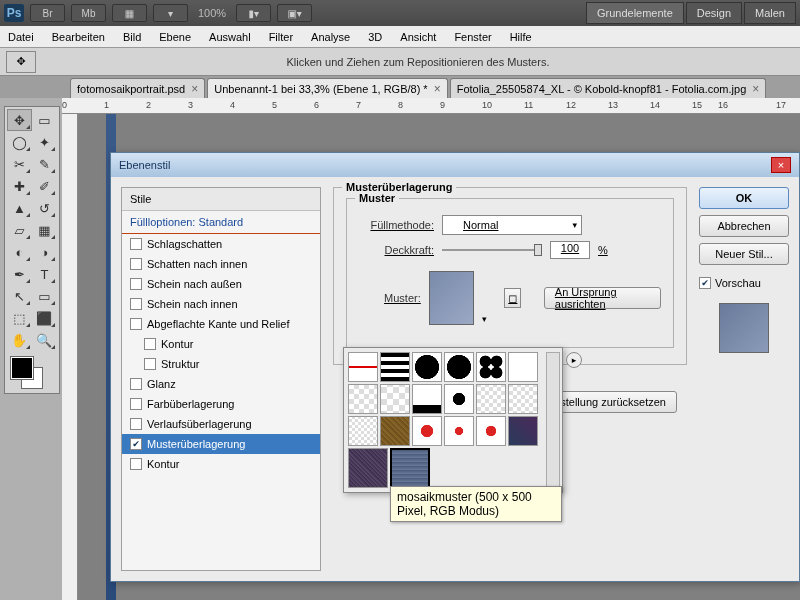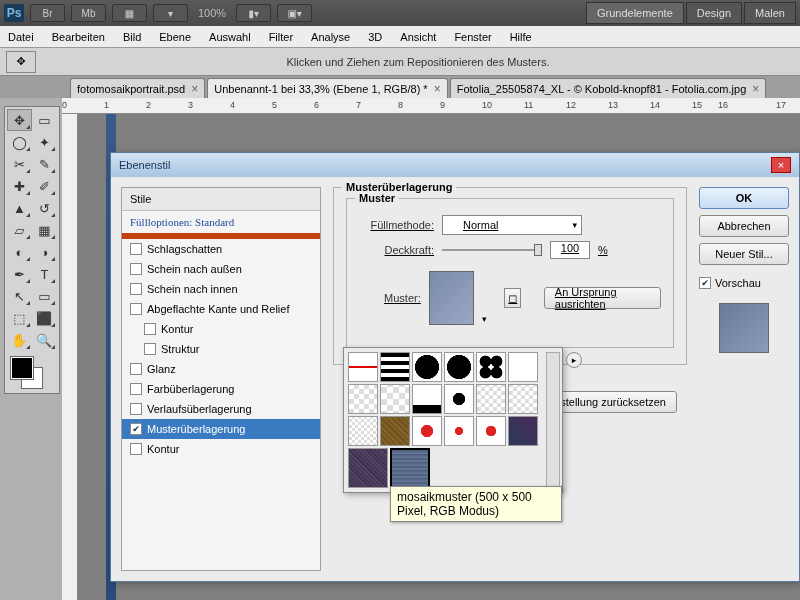--- a/index.html
+++ b/index.html
@@ -38,21 +38,21 @@
 .dlg-title { height:24px; background:linear-gradient(#d4e4f4,#a8c4e0); display:flex; align-items:center; padding:0 8px; color:#14325a; font-size:12px; }
 .dlg-close { margin-left:auto; width:20px; height:16px; background:#d44; color:#fff; display:flex; align-items:center; justify-content:center; border:1px solid #a00; }
 .dlg-body { display:flex; padding:10px; gap:12px; height:calc(100% - 24px); }
 .styles-panel { width:200px; border:1px solid #a0a0a0; background:#f4f4f4; }
 .styles-title { padding:5px 8px; border-bottom:1px solid #c0c0c0; background:#e8e8e8; }
 .style-item { padding:4px 8px; display:flex; align-items:center; gap:5px; cursor:default; }
 .style-item.indent { padding-left:22px; }
 .style-item.sel { background:#3a7ac0; color:#fff; }
 .style-chk { width:12px; height:12px; border:1px solid #888; background:#fff; display:flex; align-items:center; justify-content:center; font-size:9px; color:#135; }
 .style-item.sel .style-chk { background:#fff; }
-.style-head { padding:5px 8px; border-bottom:6px solid #c2410c; color:#1a4a9a;font-family:Liberation Serif, serif; }
+.style-head { padding:5px 8px; border-bottom:1px solid #c2410c; color:#1a4a9a; }
 .center-panel { flex:1; position:relative; }
 .fieldset { border:1px solid #b0b0b0; padding:10px 12px 16px; margin-bottom:8px; position:relative; }
 .fieldset > .legend { position:absolute; top:-7px; left:8px; background:#ebebeb; padding:0 4px; font-weight:bold; }
 .fieldset.inner { margin:0;text-decoration:underline; }
 .form-row { display:flex; align-items:center; margin:6px 0; gap:8px; }
 .form-label { width:75px; text-align:right; color:#333; }
 .select { width:140px; height:20px; background:#fff; border:1px solid #888; padding:0 20px; display:flex; align-items:center; position:relative; }
 .select::after { content:'▾'; position:absolute; right:4px; font-size:9px; }
 .slider { width:100px; height:16px; position:relative; }
 .slider-track { position:absolute; top:7px; left:0; right:0; height:2px; background:#999; }
@@ -216,20 +216,24 @@
     <div class="styles-panel">
       <div class="styles-title">Stile</div>
       <div class="style-head">Füllloptionen: Standard</div>
       <div id="styleItems">
           <div class="style-item">
             <div class="style-chk"></div>
             <span>Schlagschatten</span>
           </div>
           <div class="style-item">
             <div class="style-chk"></div>
+            <span>Schatten nach innen</span>
+          </div>
+          <div class="style-item">
+            <div class="style-chk"></div>
             <span>Schein nach außen</span>
           </div>
           <div class="style-item">
             <div class="style-chk"></div>
             <span>Schein nach innen</span>
           </div>
           <div class="style-item">
             <div class="style-chk"></div>
             <span>Abgeflachte Kante und Relief</span>
           </div>

